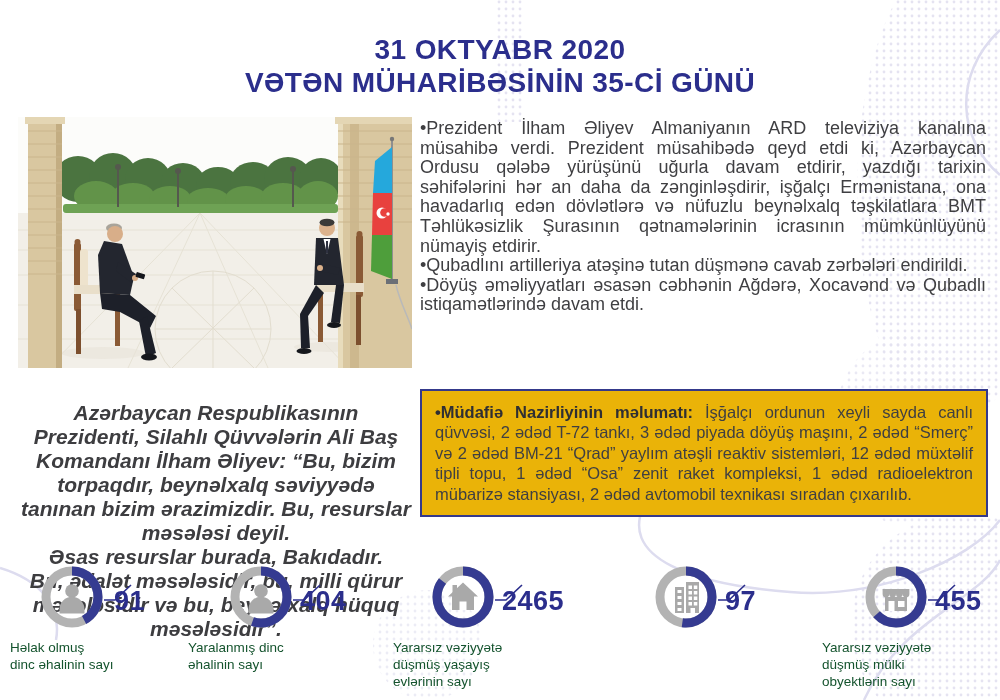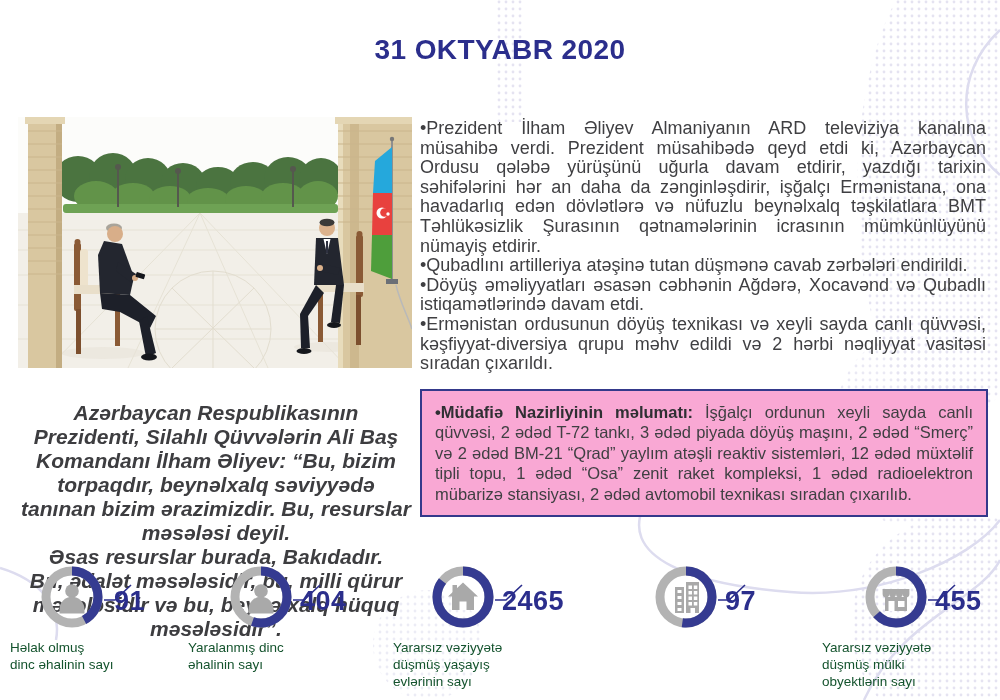--- a/index.html
+++ b/index.html
@@ -20,21 +20,21 @@
   .caption{position:absolute;left:20px;top:380px;width:392px;text-align:center;
            font-style:italic;font-weight:600;color:#3d3d40;font-size:21px;line-height:24px;
            white-space:pre-line;}
 
   
   .news{position:absolute;left:420px;top:119px;width:566px;color:#3f3f42;
         font-size:18px;line-height:19.6px;text-align:justify;}
   .news p{margin:0;}
 
   .mod-box{position:absolute;left:420px;top:389px;width:538px;border:2px solid #34398b;
-           background:#f9a8d4;padding:11px 13px;color:#3f3f42;font-size:16.5px;
+           background:#eab308;padding:11px 13px;color:#3f3f42;font-size:16.5px;
            line-height:20.4px;text-align:justify;}
   .mod-box strong{color:#2f2f33;}
 
   
   .stat-ring{position:absolute;}
   .stat-num{position:absolute;color:#2b2e8c;font-weight:bold;font-size:27px;letter-spacing:.5px;margin-top:20px;}
   .stat-label{position:absolute;color:#14532d;font-size:13.5px;line-height:17px;
               text-align:left;white-space:pre-line;}
   .conn{position:absolute;}
 </style>
@@ -61,20 +61,21 @@
       <path d="M864 700 C 900 620, 980 600, 1000 560"></path>
       <path d="M0 568 C 40 580, 62 606, 56 640"></path>
       <path d="M1000 30 C 952 75, 958 140, 1000 175"></path>
     </g>
   </svg>
 
   <div class="content">
 
     <div class="title">
       <div>31 OKTYABR 2020</div>
+      <div>VƏTƏN MÜHARİBƏSİNİN 35-Cİ GÜNÜ</div>
     </div>
 
     <figure class="photo" style="margin:0">
       <svg viewBox="0 0 394 251" width="394" height="251">
         <rect x="0" y="0" width="394" height="251" fill="#fcfcfa"></rect>
 
         <g>
           <g fill="#4b7440">
             <ellipse cx="60" cy="62" rx="24" ry="23"></ellipse>
               <ellipse cx="95" cy="60" rx="24" ry="24"></ellipse>
@@ -217,21 +218,20 @@
     </figure>
 
     <p class="caption">Azərbaycan Respublikasının Prezidenti, Silahlı Qüvvələrin Ali Baş Komandanı İlham Əliyev: “Bu, bizim torpaqdır, beynəlxalq səviyyədə tanınan bizim ərazimizdir. Bu, resurslar məsələsi deyil.
 Əsas resurslar burada, Bakıdadır.
 Bu, ədalət məsələsidir, bu, milli qürur məsələsidir və bu, beynəlxalq hüquq məsələsidir”.</p>
 
     <div class="news">
       <p>•Prezident İlham Əliyev Almaniyanın ARD televiziya kanalına müsahibə verdi. Prezident müsahibədə qeyd etdi ki, Azərbaycan Ordusu qələbə yürüşünü uğurla davam etdirir, yazdığı tarixin səhifələrini hər an daha da zənginləşdirir, işğalçı Ermənistana, ona havadarlıq edən dövlətlərə və nüfuzlu beynəlxalq təşkilatlara BMT Təhlükəsizlik Şurasının qətnamələrinin icrasının mümkünlüyünü nümayiş etdirir.</p>
       <p>•Qubadlını artilleriya atəşinə tutan düşmənə cavab zərbələri endirildi.</p>
       <p>•Döyüş əməliyyatları əsasən cəbhənin Ağdərə, Xocavənd və Qubadlı istiqamətlərində davam etdi.</p>
-      <p>•Ermənistan ordusunun döyüş texnikası və xeyli sayda canlı qüvvəsi, kəşfiyyat-diversiya qrupu məhv edildi və 2 hərbi nəqliyyat vasitəsi sıradan çıxarıldı.</p>
     </div>
 
     <div class="mod-box">
       <strong>•Müdafiə Nazirliyinin məlumatı: </strong><span>İşğalçı ordunun xeyli sayda canlı qüvvəsi, 2 ədəd T-72 tankı, 3 ədəd piyada döyüş maşını, 2 ədəd “Smerç” və 2 ədəd BM-21 “Qrad” yaylım atəşli reaktiv sistemləri, 12 ədəd müxtəlif tipli topu, 1 ədəd “Osa” zenit raket kompleksi, 1 ədəd radioelektron mübarizə stansiyası, 2 ədəd avtomobil texnikası sıradan çıxarılıb.</span>
     </div>
 
     <svg class="stat-ring" style="left:41px;top:566px" width="62" height="62" viewBox="0 0 62 62">
       <circle cx="31" cy="31" r="26" fill="none" stroke="#b3b3b3" stroke-width="9"></circle>
       <circle cx="31" cy="31" r="26" fill="none" stroke="#353b91" stroke-width="9" transform="rotate(-90 31 31)" stroke-dasharray="68.61238355440109 163.36281798666926"></circle>
       <g fill="#a9a9a9">

